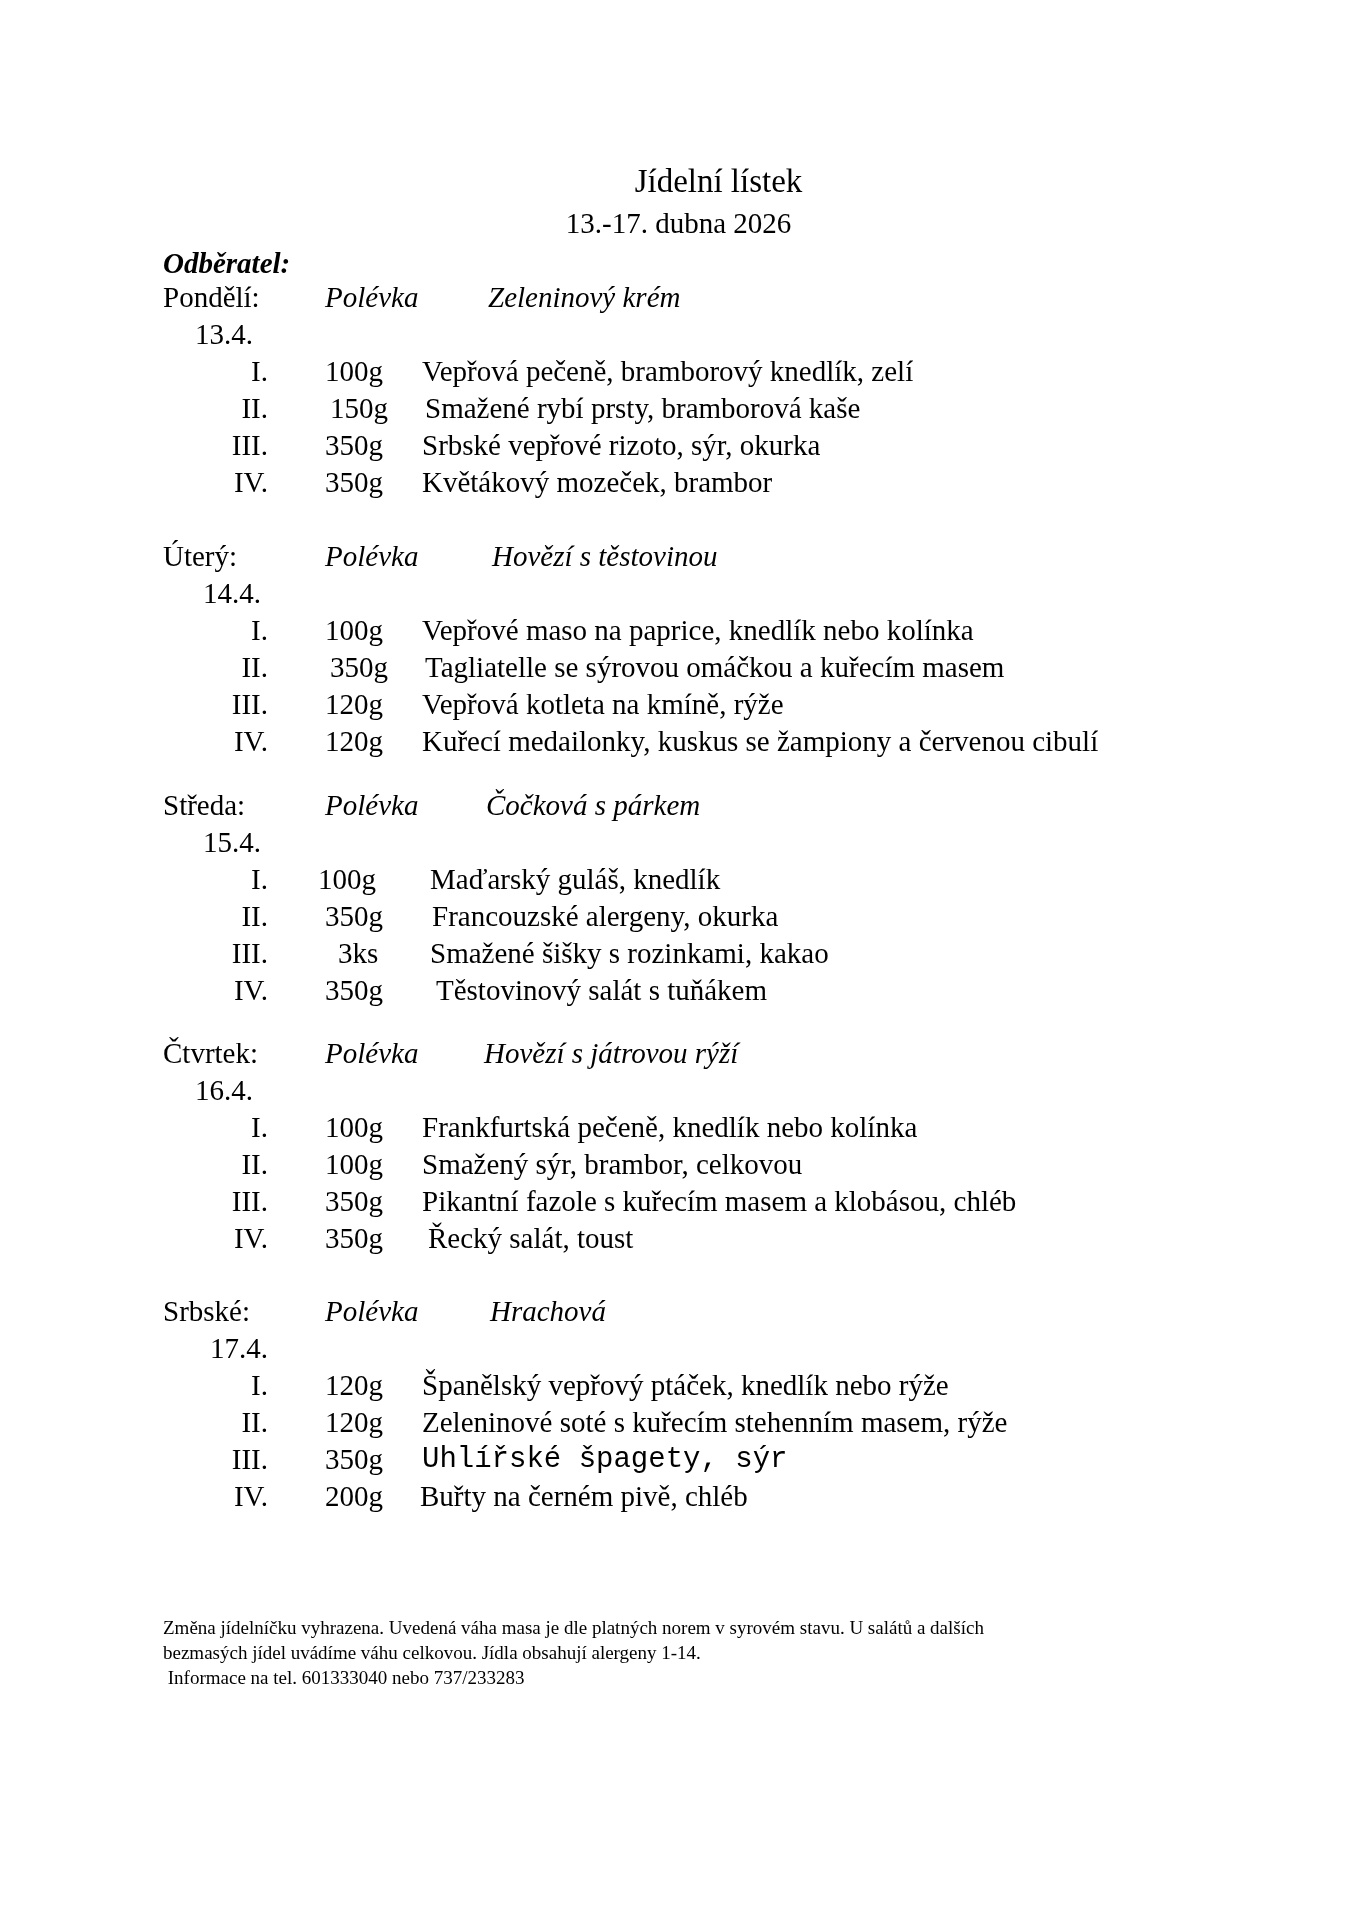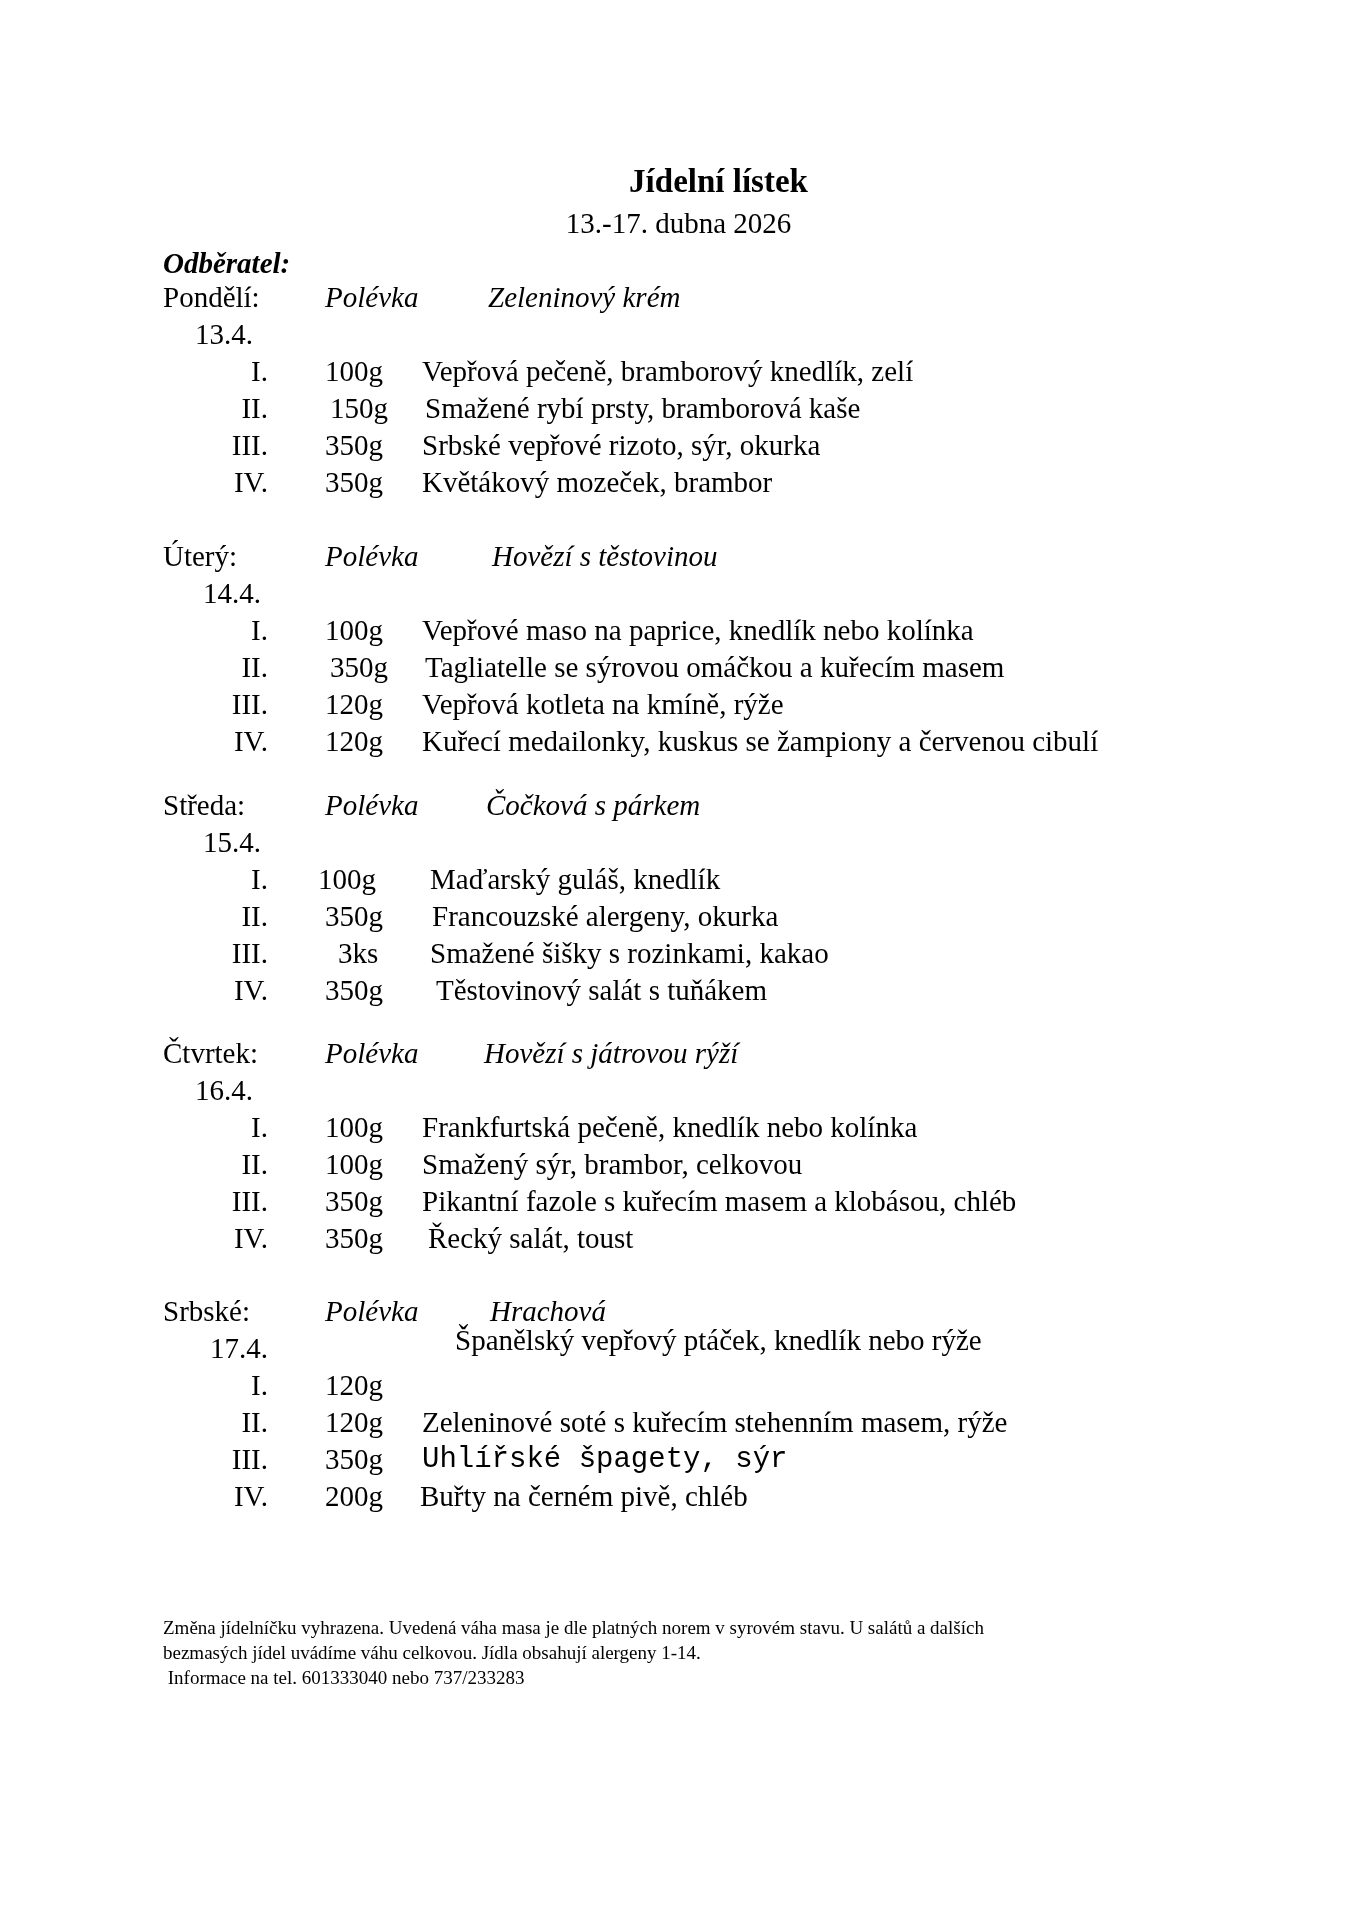--- a/index.html
+++ b/index.html
@@ -1,19 +1,19 @@
 <!DOCTYPE html>
 <html><head>
   <meta charset="utf-8">
   <style>
     html, body { margin: 0; padding: 0; background: #ffffff; }
     body { width: 1357px; height: 1920px; position: relative; overflow: hidden;
            font-family: "Liberation Serif", "DejaVu Serif", serif; color: #000; }
     .abs { position: absolute; white-space: nowrap; line-height: 1; }
-    .title { font-weight: bold; font-size: 33px; top: 165px; left: 0; width: 1357px; text-align: center; padding-left: 80px; box-sizing: border-box; }
+    .title { font-weight: normal; font-size: 33px; top: 165px; left: 0; width: 1357px; text-align: center; padding-left: 80px; box-sizing: border-box; }
     .subtitle { font-size: 29px; top: 209px; left: 0; width: 1357px; text-align: center; box-sizing: border-box; }
     .customer { font-weight: bold; font-style: italic; font-size: 29px; top: 249px; left: 163px; }
     .t { font-size: 29px; }
     .it { font-style: italic; }
     .roman { text-align: right; width: 60px; }
     .foot { font-size: 19px; left: 163px; }
   </style>
 </head>
 <body>
 
@@ -85,21 +85,21 @@
     <div class="abs t " style="top:1187px;left:422px;">Pikantní fazole s kuřecím masem a klobásou, chléb</div>
     <div class="abs t roman" style="top:1224px;left:208px;">IV.</div>
     <div class="abs t " style="top:1224px;left:325px;">350g</div>
     <div class="abs t " style="top:1224px;left:428px;">Řecký salát, toust</div>
     <div class="abs t " style="top:1297px;left:163px;">Srbské:</div>
     <div class="abs t it" style="top:1297px;left:325px;">Polévka</div>
     <div class="abs t it" style="top:1297px;left:490px;">Hrachová</div>
     <div class="abs t " style="top:1334px;left:210px;">17.4.</div>
     <div class="abs t roman" style="top:1371px;left:208px;">I.</div>
     <div class="abs t " style="top:1371px;left:325px;">120g</div>
-    <div class="abs t " style="top:1326px;left:422px;margin-left:33px;">Španělský vepřový ptáček, knedlík nebo rýže</div>
+    <div class="abs t " style="top:1371px;left:422px;">Španělský vepřový ptáček, knedlík nebo rýže</div>
     <div class="abs t roman" style="top:1408px;left:208px;">II.</div>
     <div class="abs t " style="top:1408px;left:325px;">120g</div>
     <div class="abs t " style="top:1408px;left:422px;">Zeleninové soté s kuřecím stehenním masem, rýže</div>
     <div class="abs t roman" style="top:1445px;left:208px;">III.</div>
     <div class="abs t " style="top:1445px;left:325px;">350g</div>
     <div class="abs t " style="top:1445px;left:422px;font-family:Liberation Mono, monospace;">Uhlířské špagety, sýr</div>
     <div class="abs t roman" style="top:1482px;left:208px;">IV.</div>
     <div class="abs t " style="top:1482px;left:325px;">200g</div>
     <div class="abs t " style="top:1482px;left:420px;">Buřty na černém pivě, chléb</div>
   </div>

